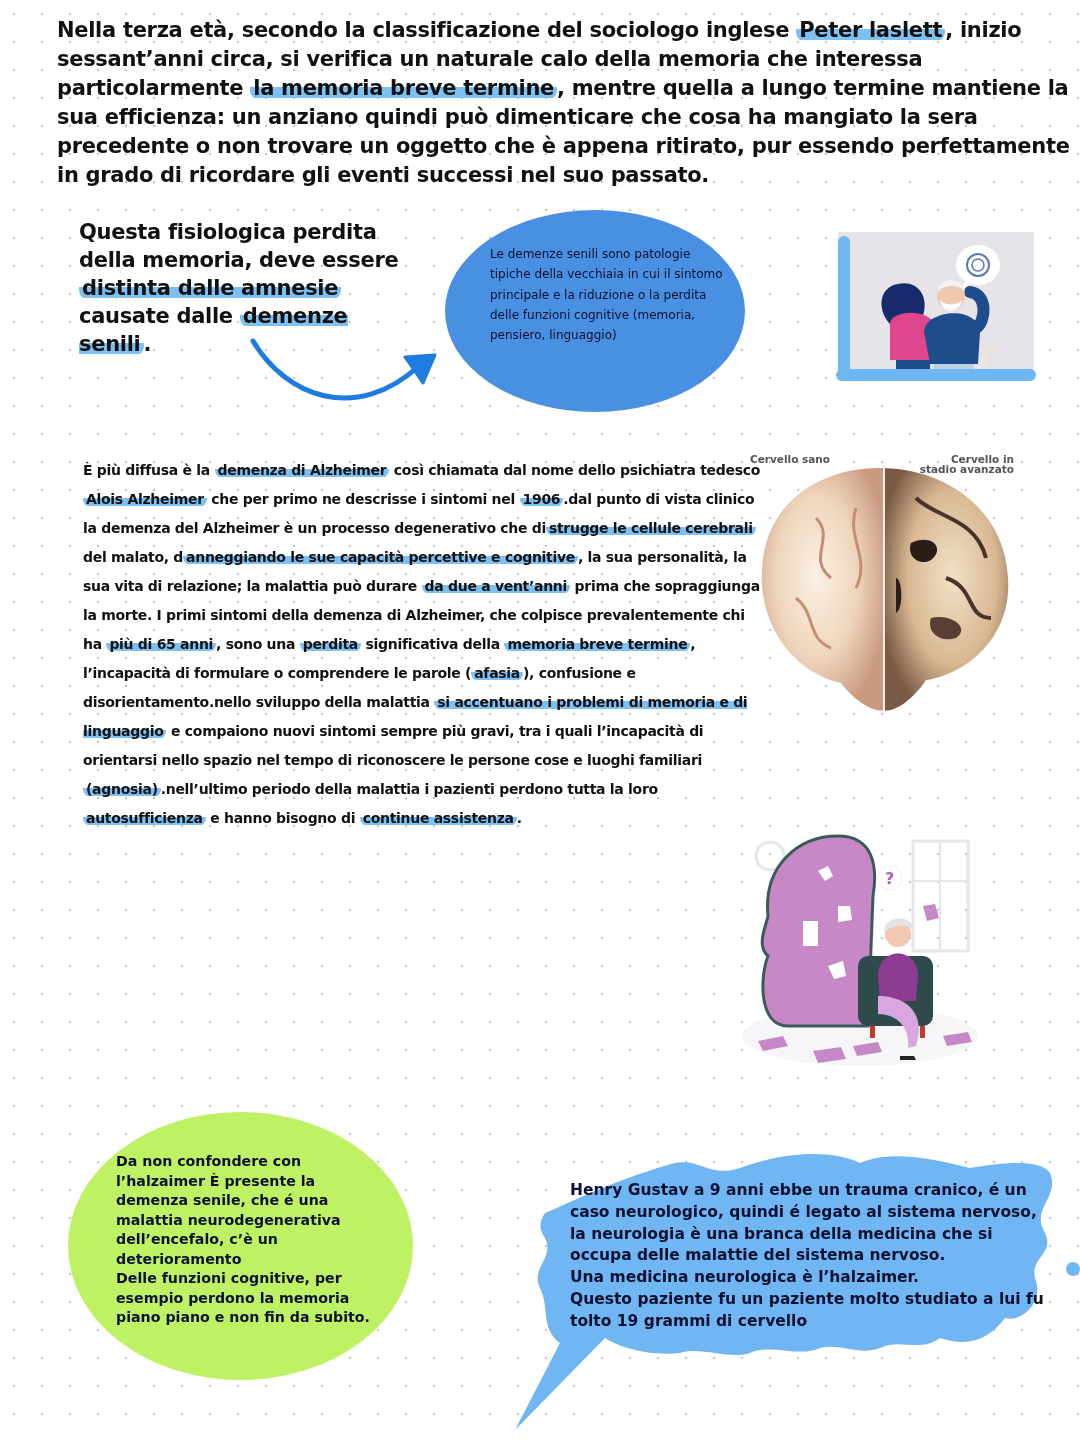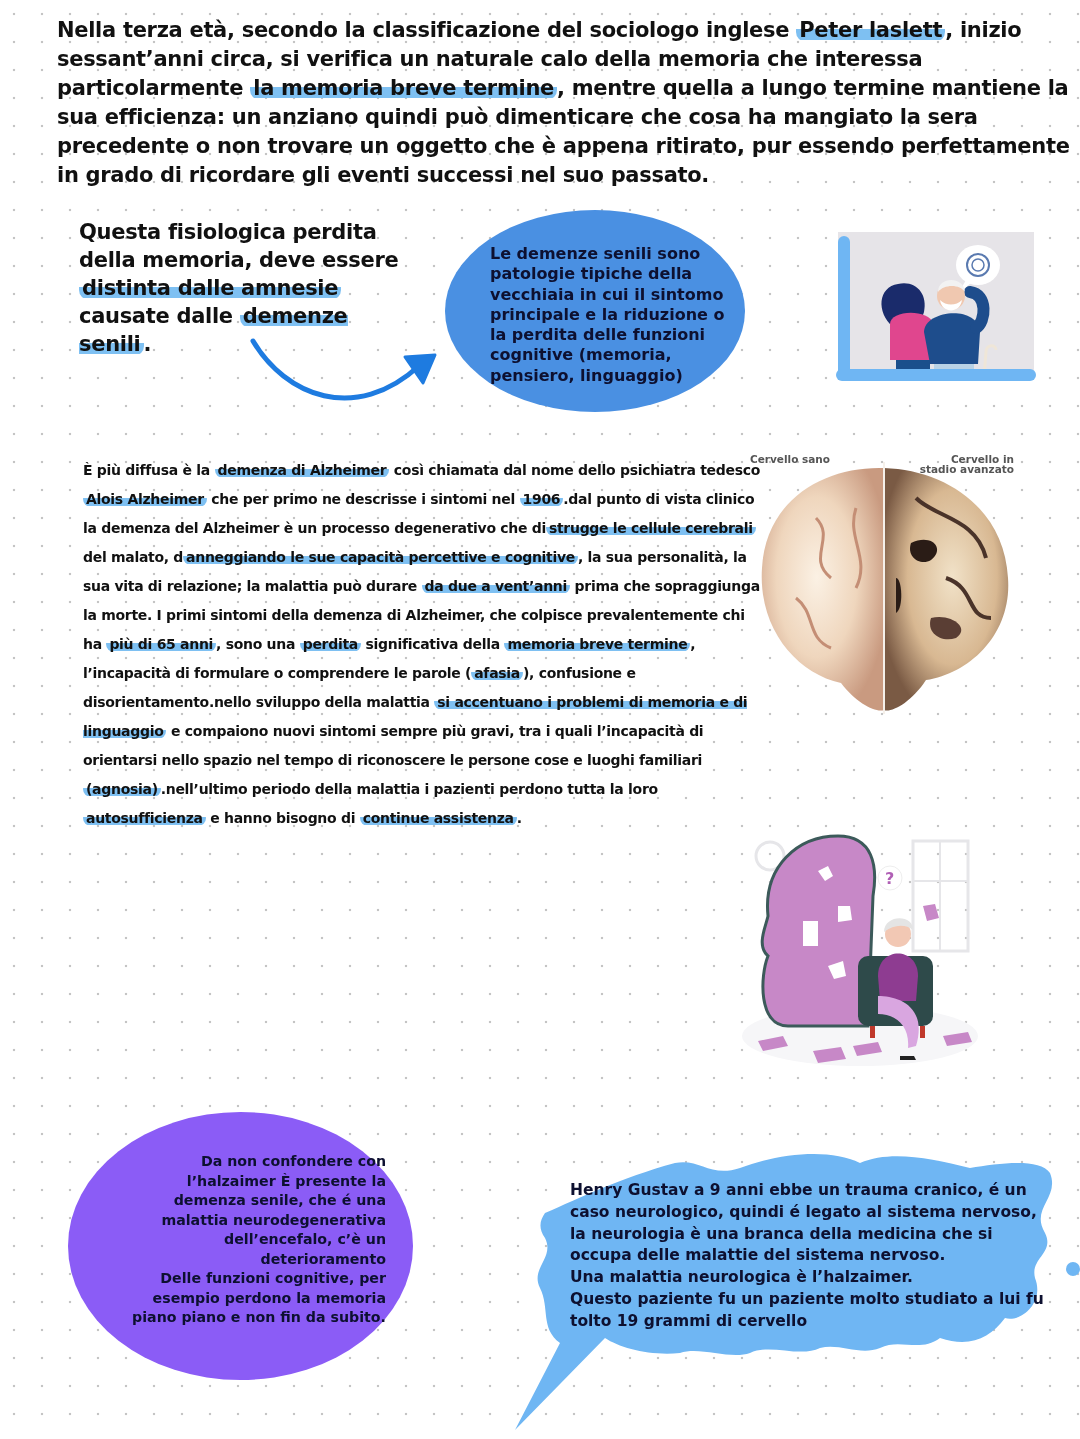--- a/index.html
+++ b/index.html
@@ -32,21 +32,21 @@
     left: 70px; top: 218px; width: 340px;
     font-size: 21px; line-height: 28px;
   }
   #arrow { left: 245px; top: 335px; width: 200px; height: 80px; }
   #bubble1 {
     left: 445px; top: 210px; width: 300px; height: 202px;
     background: #4a90e2; border-radius: 50%;
   }
   #bubble1 .txt {
     position: absolute; left: 45px; top: 34px; width: 240px;
-    font-size: 16px; line-height: 20.3px; font-weight: bold; color: #0d1030;
+    font-size: 12px; line-height: 20.3px; font-weight: normal; color: #0d1030;
   }
   #img-elderly {
     left: 838px; top: 232px; width: 196px; height: 145px;
     background: #e6e4e8;
   }
   #img-elderly .bar-v {
     position: absolute; left: 0; top: 4px; width: 12px; height: 142px;
     background: #6fb6f3; border-radius: 6px;
   }
   #img-elderly .bar-h {
@@ -57,21 +57,21 @@
     left: 74px; top: 456px; width: 680px;
     font-size: 14px; line-height: 29px;
   }
   #brain { left: 746px; top: 448px; width: 278px; height: 272px; }
   .brain-lbl {
     position: absolute; font-size: 10.5px; font-weight: bold; color: #555; line-height: 11px;
   }
   #img-puzzle { left: 738px; top: 826px; width: 245px; height: 250px; }
   #bubble2 {
     left: 68px; top: 1112px; width: 345px; height: 268px;
-    background: #8b5cf6; border-radius: 50%; text-align: right;
+    background: #bef264; border-radius: 50%;
   }
   #bubble2 .txt {
     position: absolute; left: 48px; top: 40px; width: 270px;
     font-size: 14.2px; line-height: 19.5px; font-weight: bold; color: #0d1030;
   }
   #cloud { left: 500px; top: 1138px; width: 580px; height: 300px; }
   #cloud-text {
     left: 570px; top: 1180px; width: 480px;
     font-size: 15.5px; line-height: 21.8px; font-weight: bold; color: #0d1030;
   }
@@ -181,17 +181,17 @@
     <span>Da non confondere con l’halzaimer È presente la demenza senile, che é una malattia neurodegenerativa dell’encefalo, c’è un deterioramento</span><br>
     <span>Delle funzioni cognitive, per esempio perdono la memoria piano piano e non fin da subito.</span>
   </div>
 </div>
 
 <svg id="cloud" class="abs" viewBox="0 0 580 300">
   <path d="M45 75 C 80 60, 120 40, 175 25 C 200 20, 210 40, 240 30 C 280 15, 330 10, 360 25 C 390 12, 430 20, 470 30 C 500 25, 540 20, 550 35 C 560 60, 530 70, 545 95 C 555 115, 530 120, 535 140 C 545 165, 520 185, 505 180 C 490 200, 470 210, 440 200 C 420 215, 400 200, 380 210 C 360 218, 340 205, 320 210 C 300 220, 270 205, 250 215 C 230 222, 200 208, 180 215 C 150 218, 120 210, 105 200 L 15 292 L 60 205 C 40 190, 50 170, 40 150 C 30 130, 55 120, 45 100 C 38 90, 40 82, 45 75 Z" fill="#6fb6f3"></path>
 </svg>
 <div id="cloud-text" class="abs">
   <span>Henry Gustav a 9 anni ebbe un trauma cranico, é un caso neurologico, quindi é legato al sistema nervoso, la neurologia è una branca della medicina che si occupa delle malattie del sistema nervoso.</span><br>
-  <span>Una malattia neurologica è l’halzaimer.</span><br>
+  <span>Una medicina neurologica è l’halzaimer.</span><br>
   <span>Questo paziente fu un paziente molto studiato a lui fu tolto 19 grammi di cervello</span>
 </div>
 
 <div id="dot-blue" class="abs"></div>
 
 </body></html>

